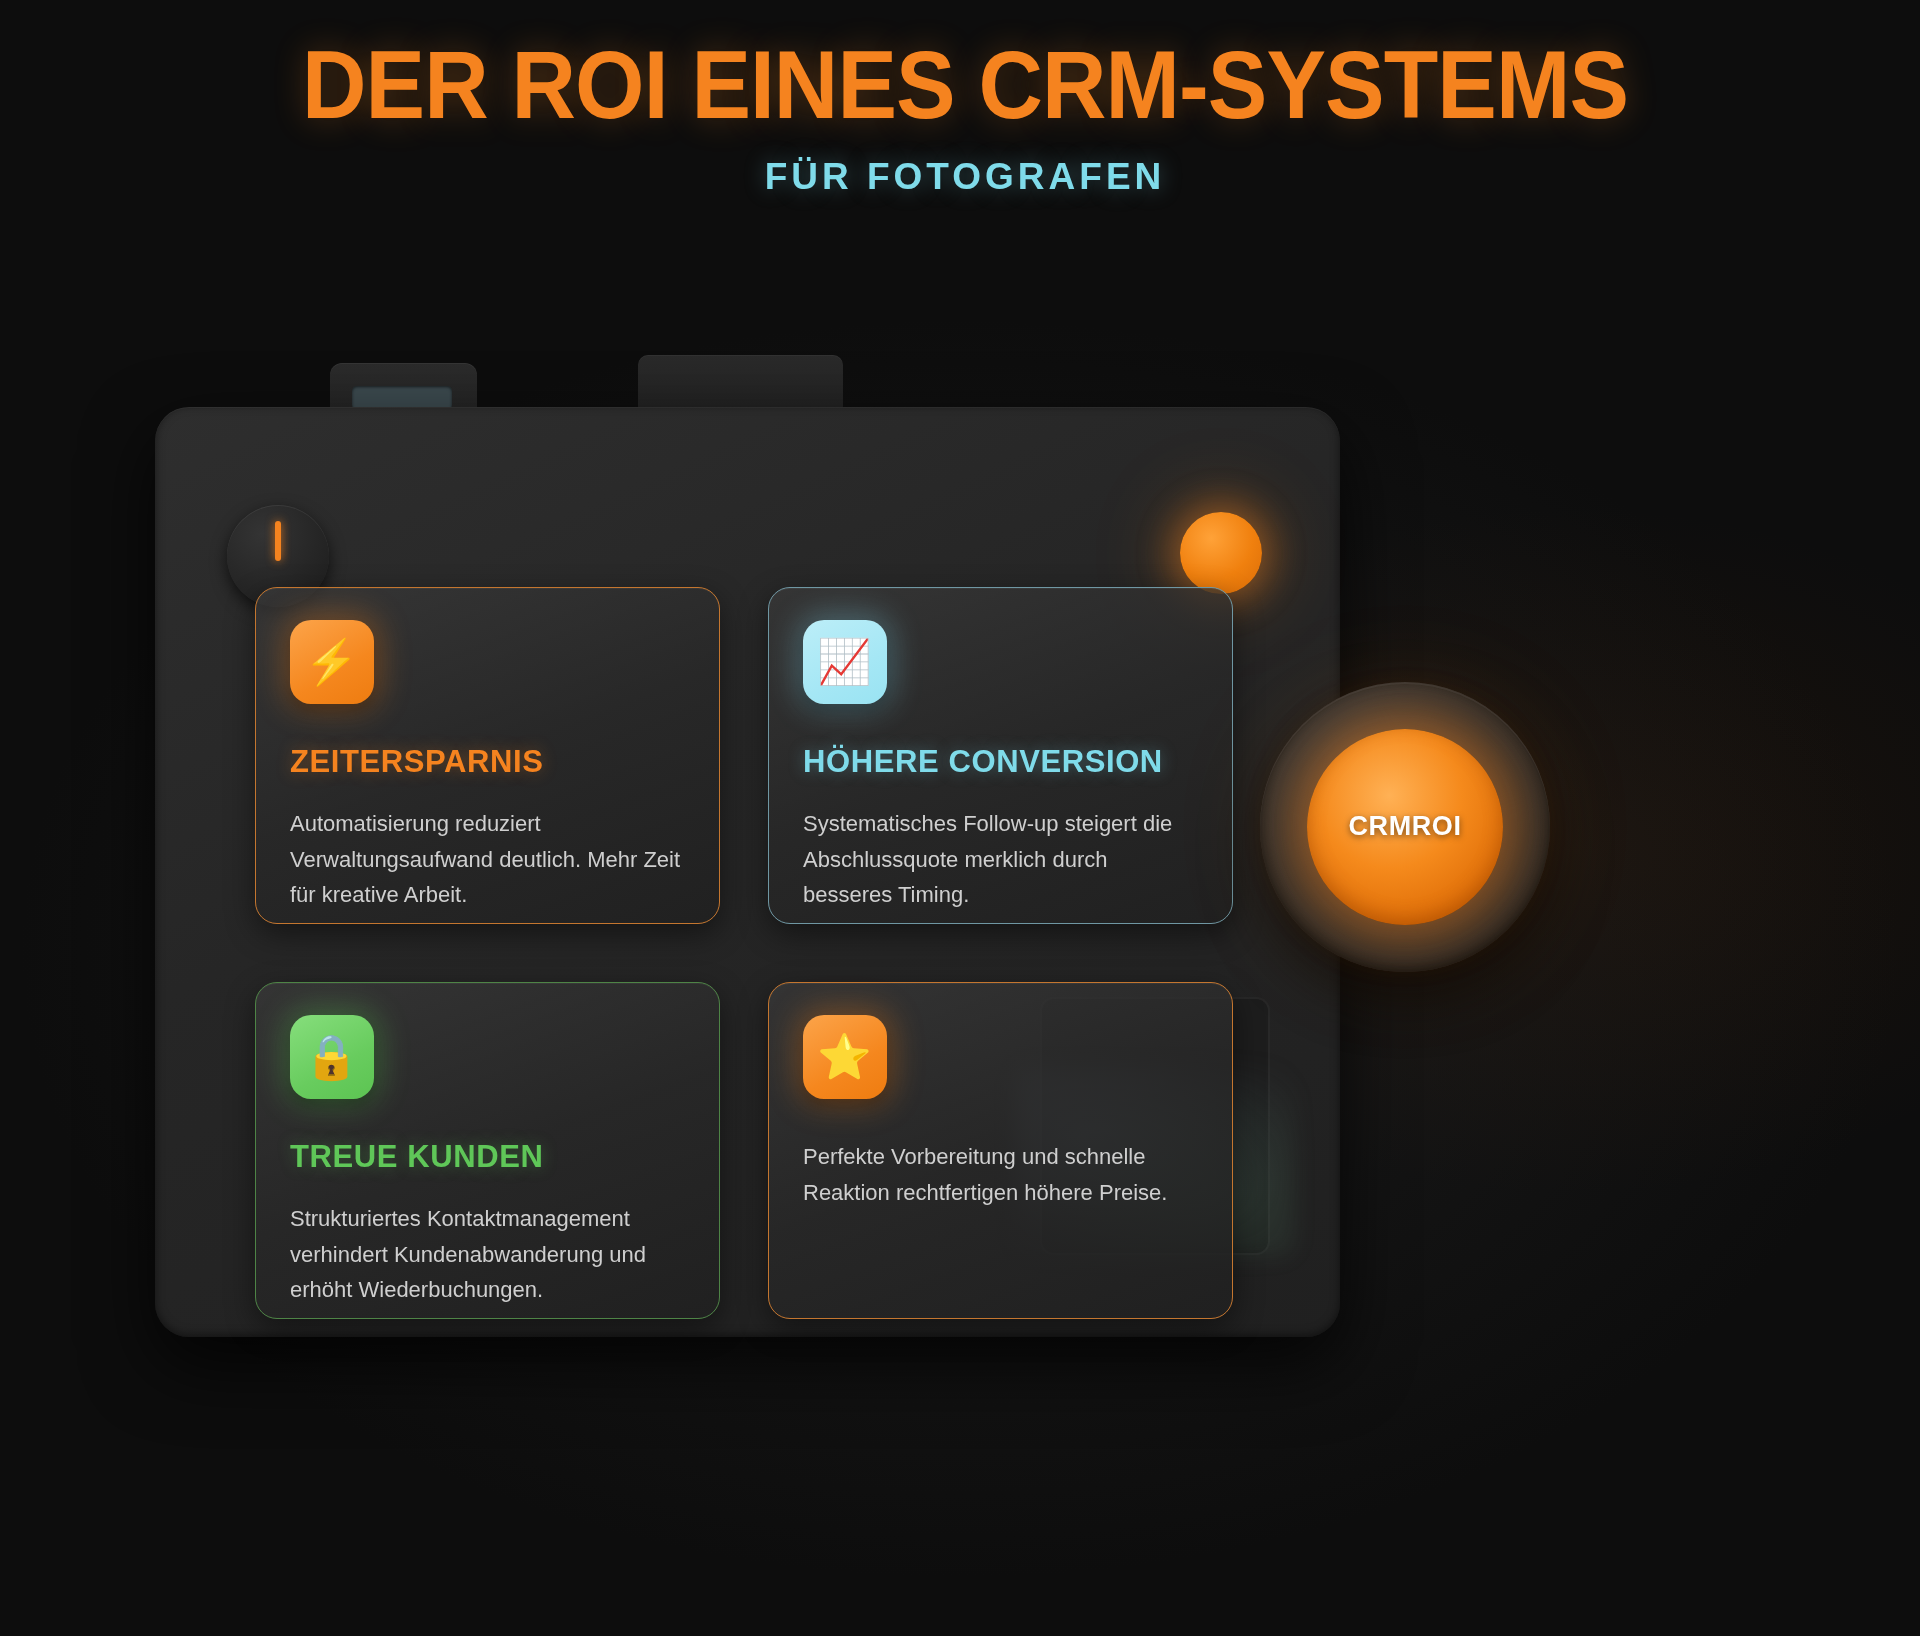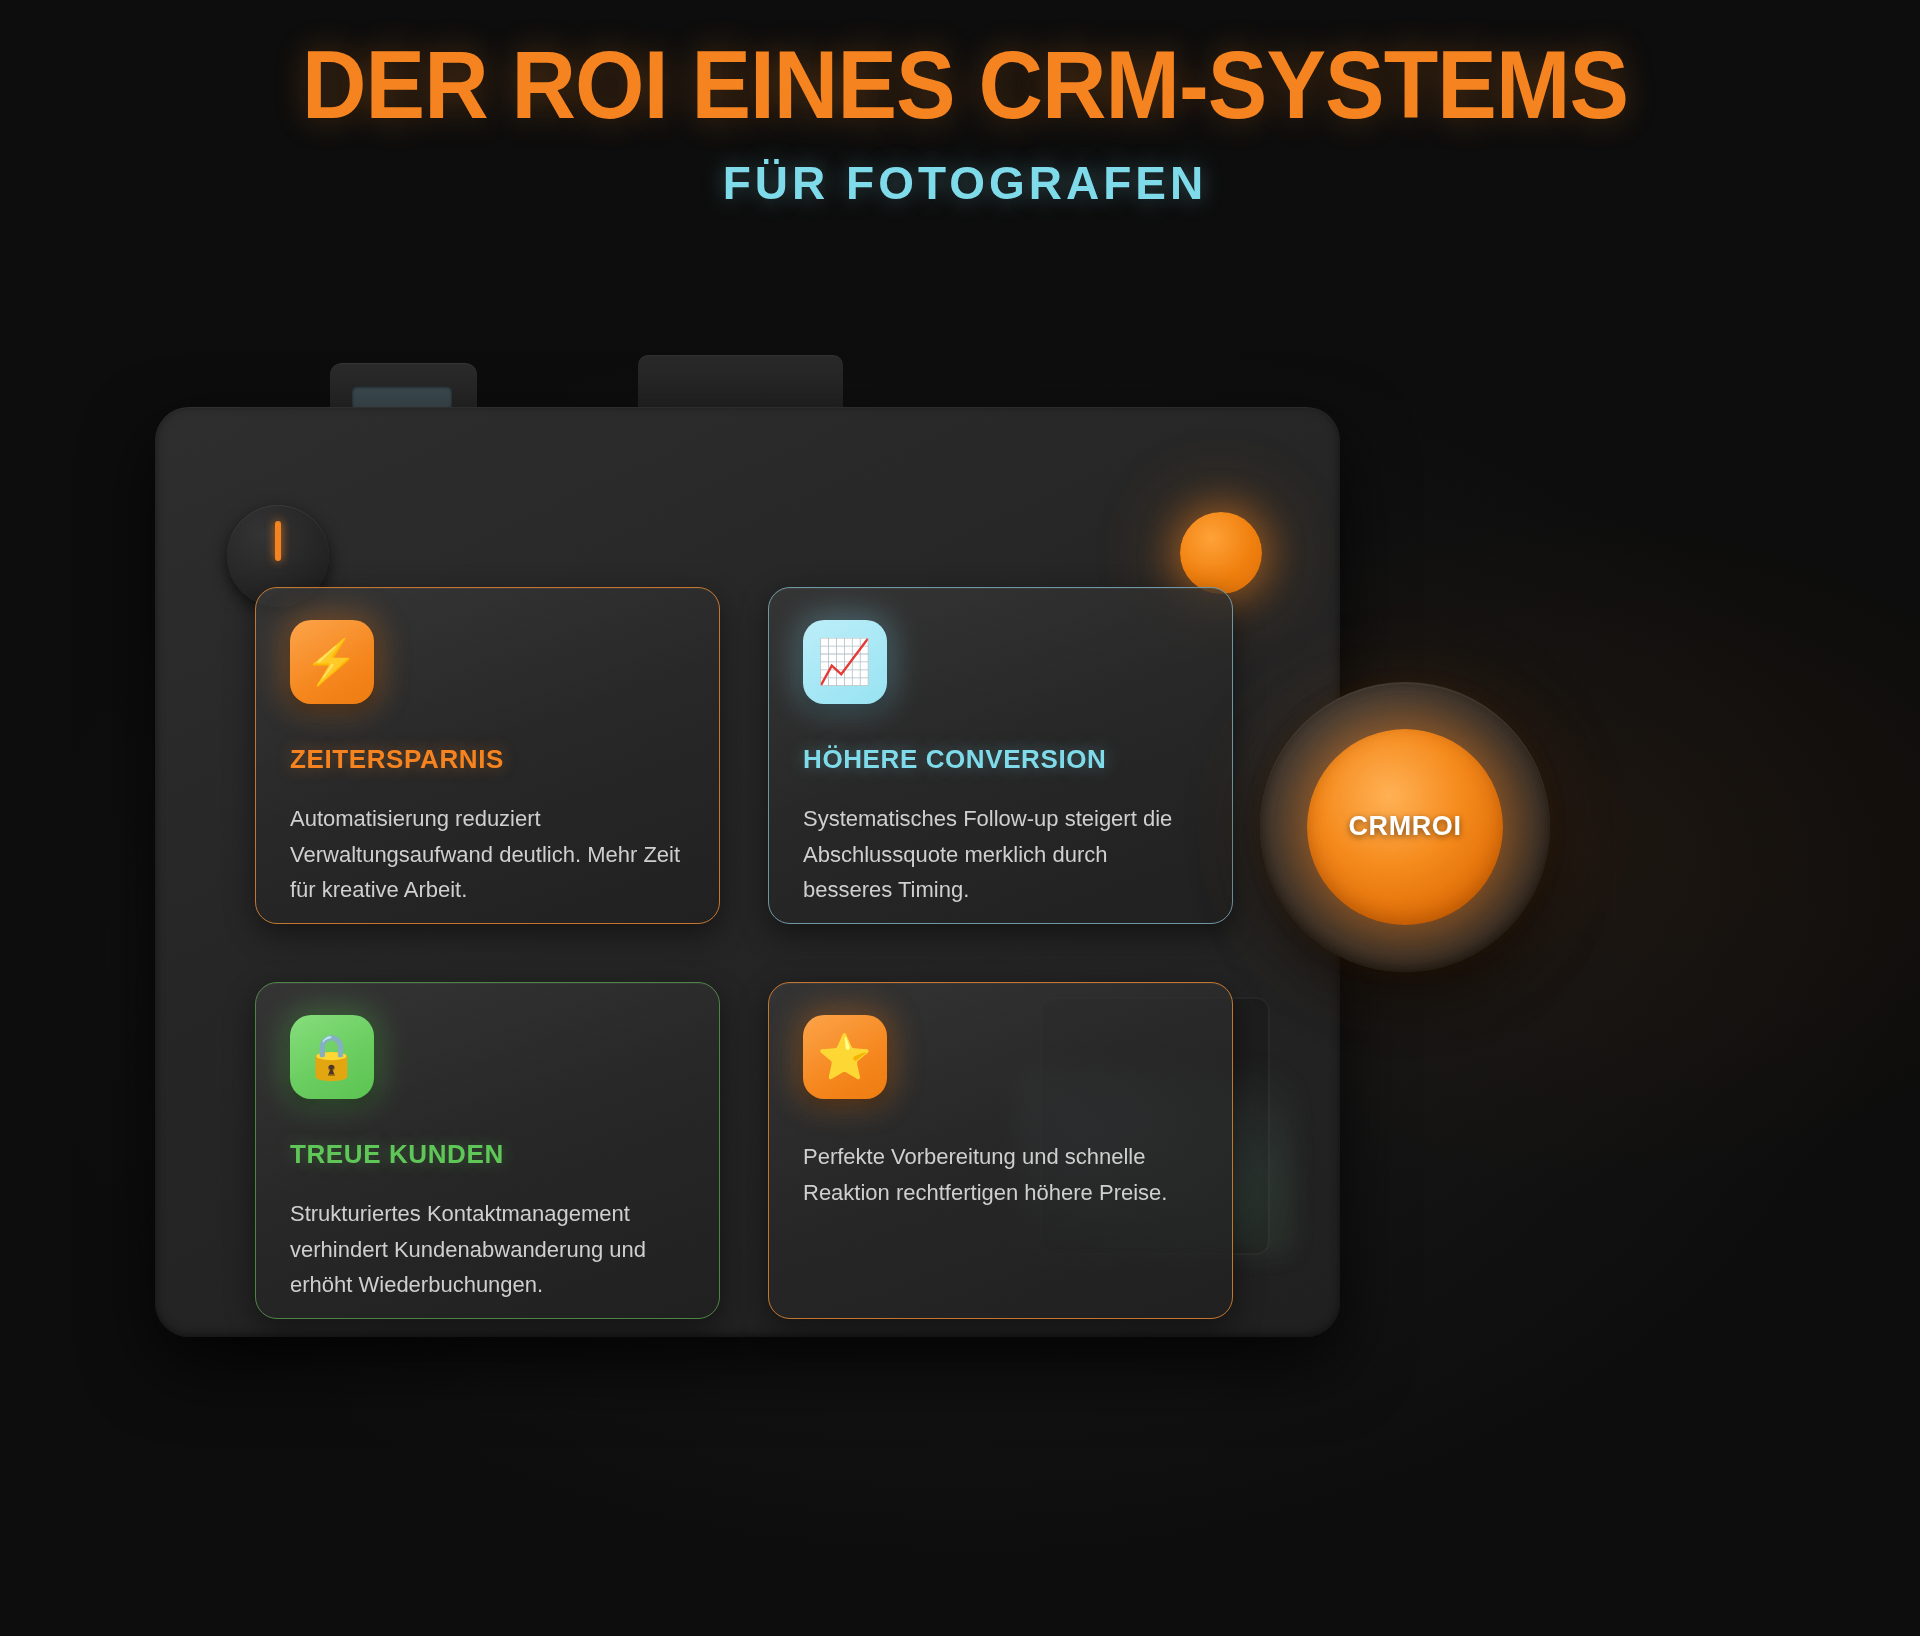--- a/index.html
+++ b/index.html
@@ -37,21 +37,21 @@
     font-weight: bold;
     color: #F5831F;
     letter-spacing: -1px;
     line-height: 1.06;
     transform: scaleX(0.93);
     text-shadow: 0 0 34px rgba(245,131,31,0.30);
     white-space: nowrap;
   }
   .subtitle {
     margin-top: 20px;
-    font-size: 46px;
+    font-size: 37px;
     font-weight: bold;
     color: #7FDBEA;
     letter-spacing: 4px;
     text-shadow: 0 0 22px rgba(127,219,234,0.35);
   }
 
   
   .device-wrap {
     position: absolute;
     left: 155px;
@@ -184,21 +184,21 @@
   .icon-cyan {
     background: linear-gradient(150deg, #BCEEF8 0%, #A5E7F5 60%, #99E3F2 100%);
     box-shadow: 0 0 30px 6px rgba(140,225,245,0.32), 0 6px 14px rgba(0,0,0,0.45);
   }
   .icon-green {
     background: linear-gradient(150deg, #86DE7C 0%, #68CC5E 60%, #5CC452 100%);
     box-shadow: 0 0 30px 6px rgba(100,210,90,0.32), 0 6px 14px rgba(0,0,0,0.45);
   }
 
   .card-title {
-    font-size: 26px;
+    font-size: 31px;
     font-weight: bold;
     letter-spacing: 0.6px;
     margin-bottom: 26px;
   }
   .t-orange { color: #F5831F; text-shadow: 0 0 16px rgba(245,131,31,0.35); }
   .t-cyan   { color: #7FDBEA; text-shadow: 0 0 16px rgba(127,219,234,0.35); }
   .t-green  { color: #5FC758; text-shadow: 0 0 16px rgba(95,199,88,0.35); }
 
   .card-body {
     font-size: 22px;

